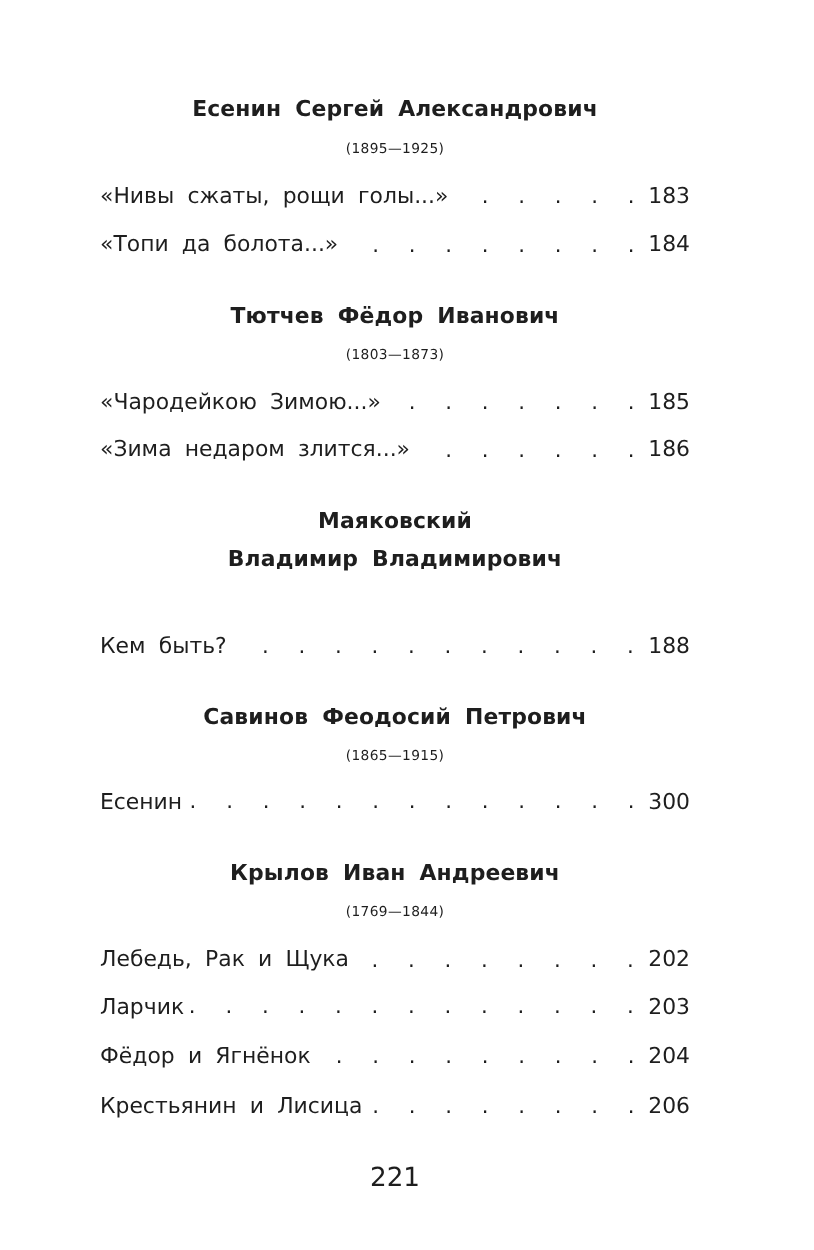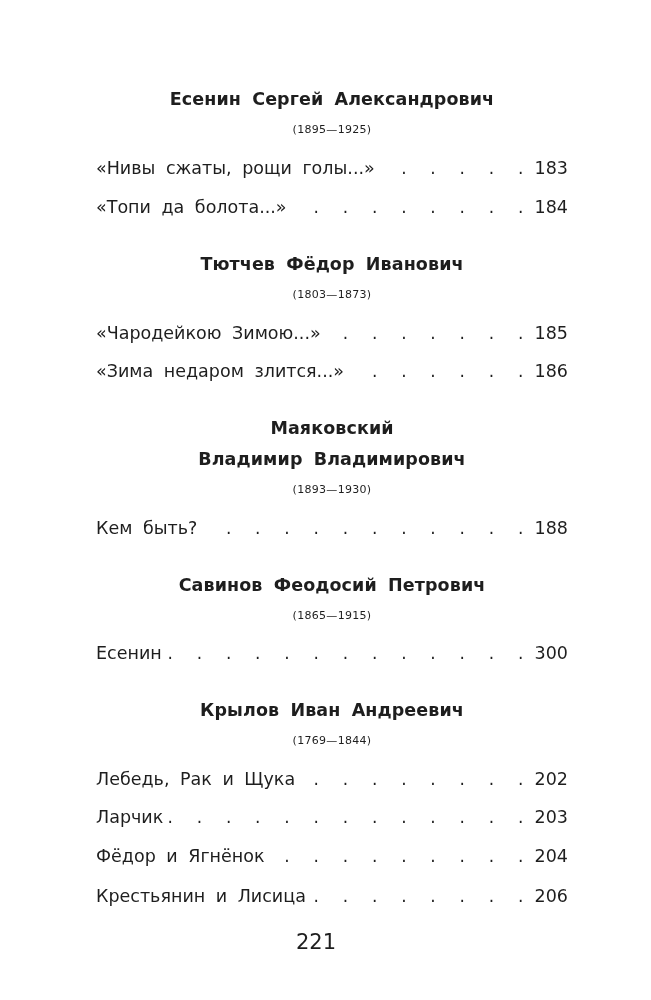--- a/index.html
+++ b/index.html
@@ -17,28 +17,27 @@
     }
     .page {
       position: absolute;
       left: 80px;
       top: 0;
       width: 472px;
       height: 1000px;
     }
     .line {
       position: absolute;
-      left: 16px;
+      left: 0;
       width: 472px;
       height: 26px;
       line-height: 26px;
       font-size: 17.5px;
       white-space: nowrap;
       word-spacing: 5px;
-      margin-top: 11px;
     }
     .author {
       text-align: center;
       font-weight: bold;
       letter-spacing: 0.1px;
     }
     .years {
       text-align: center;
       font-size: 11px;
       letter-spacing: 0.3px;
@@ -103,21 +102,20 @@
     <span class="pagenum">185</span>
   </div>
   <div class="line entry" style="top:347px;">
     <span class="title">«Зима недаром злится...»</span>
     <span class="leader">. . . . . . . . . . . . . . . . . . . . . . . . . . . . . . . . . . . . . . . . . . . .</span>
     <span class="pagenum">186</span>
   </div>
 
   <div class="line author" style="top:404px;">Маяковский</div>
   <div class="line author" style="top:435px;">Владимир Владимирович</div>
-  <div class="line years" style="top:466px;">(1893—1930)</div>
   <div class="line entry" style="top:504px;">
     <span class="title">Кем быть?</span>
     <span class="leader">. . . . . . . . . . . . . . . . . . . . . . . . . . . . . . . . . . . . . . . . . . . .</span>
     <span class="pagenum">188</span>
   </div>
 
   <div class="line author" style="top:561px;">Савинов Феодосий Петрович</div>
   <div class="line years" style="top:592px;">(1865—1915)</div>
   <div class="line entry" style="top:629px;">
     <span class="title">Есенин</span>

